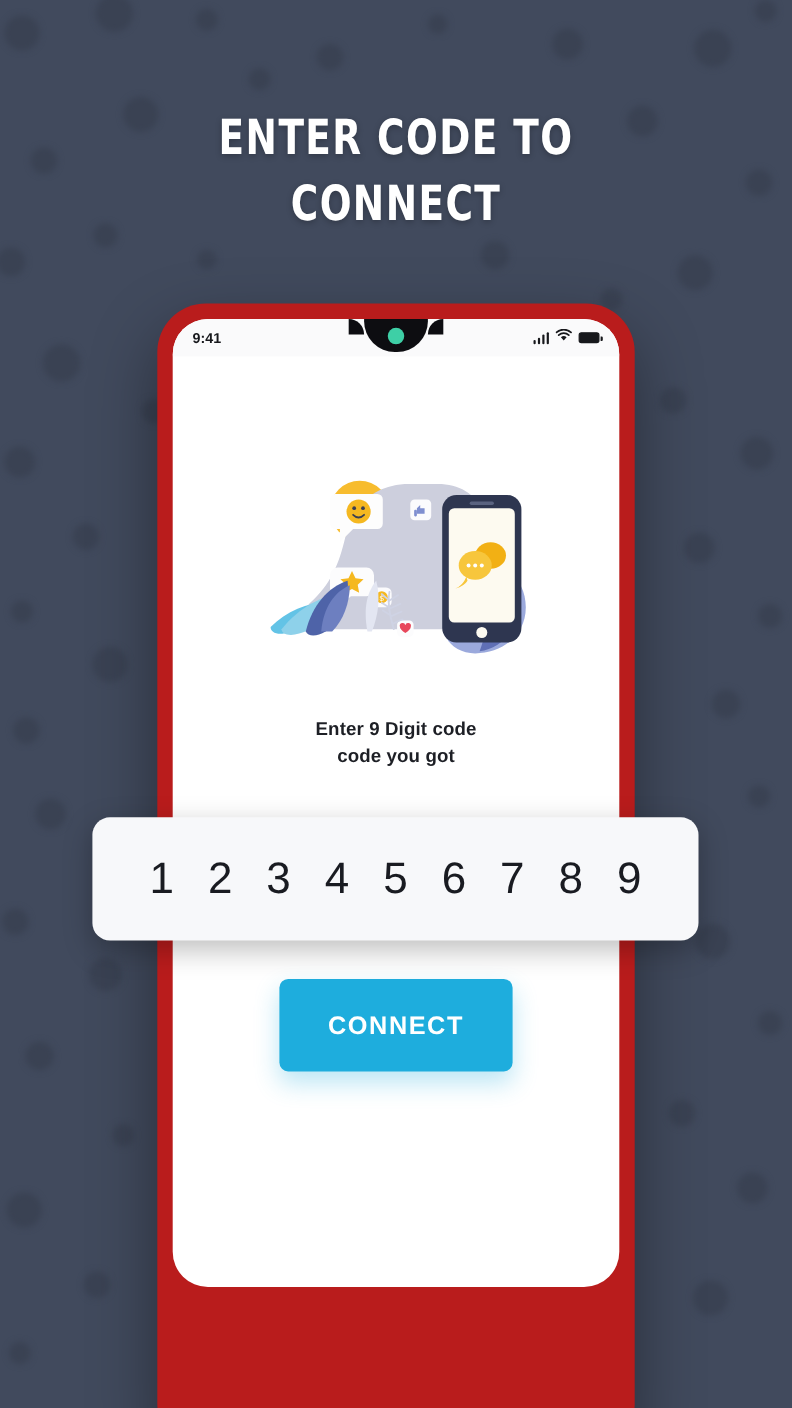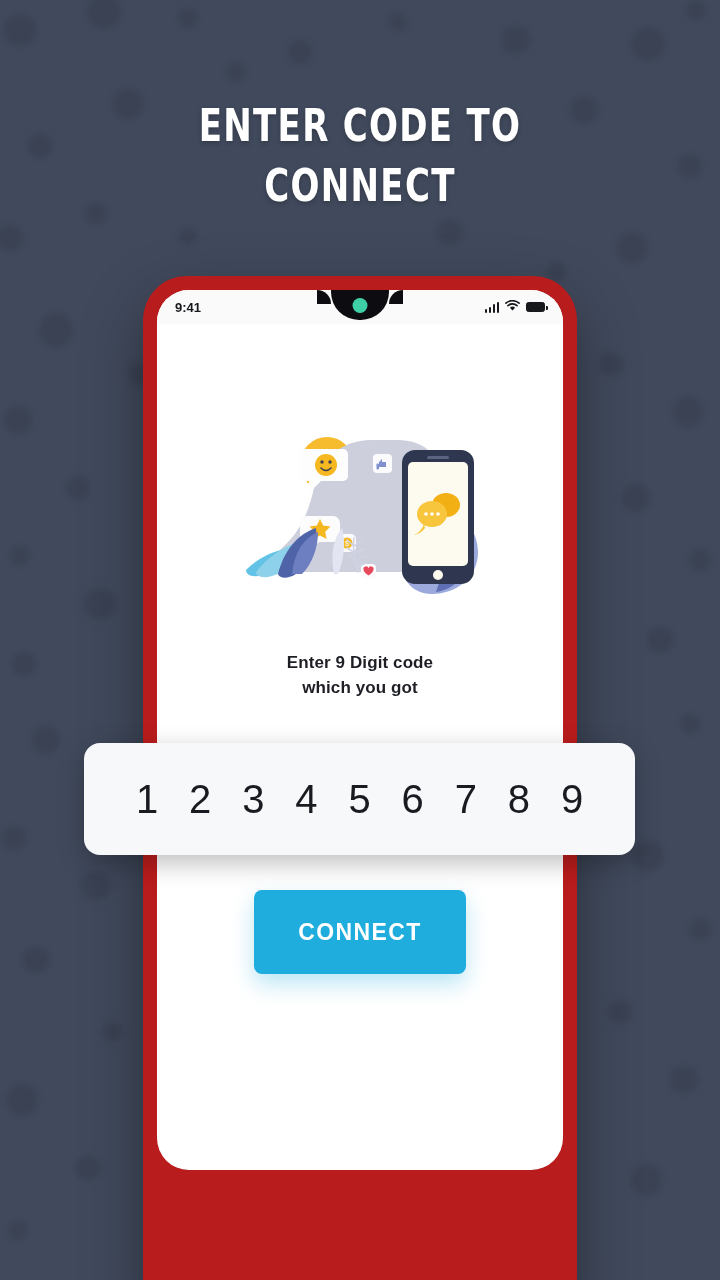--- a/index.html
+++ b/index.html
@@ -368,21 +368,21 @@
           <path d="M194 102 q-3 8 -10 11 q8 -2 11 -7 Z" fill="#f7c63c"></path>
           <circle cx="196" cy="92" r="1.8" fill="#fff"></circle>
           <circle cx="202" cy="92" r="1.8" fill="#fff"></circle>
           <circle cx="208" cy="92" r="1.8" fill="#fff"></circle>
         </g>
       </svg>
     </div>
 
     <div id="instruction">
       <div>Enter 9 Digit code</div>
-      <div>which you got</div>
+      <div>code you got</div>
     </div>
 
     <button id="connect-button">CONNECT</button>
 
   </div>
 </div>
 
 <div id="code-card">
     <span class="code-digit">1</span>
     <span class="code-digit">2</span>

